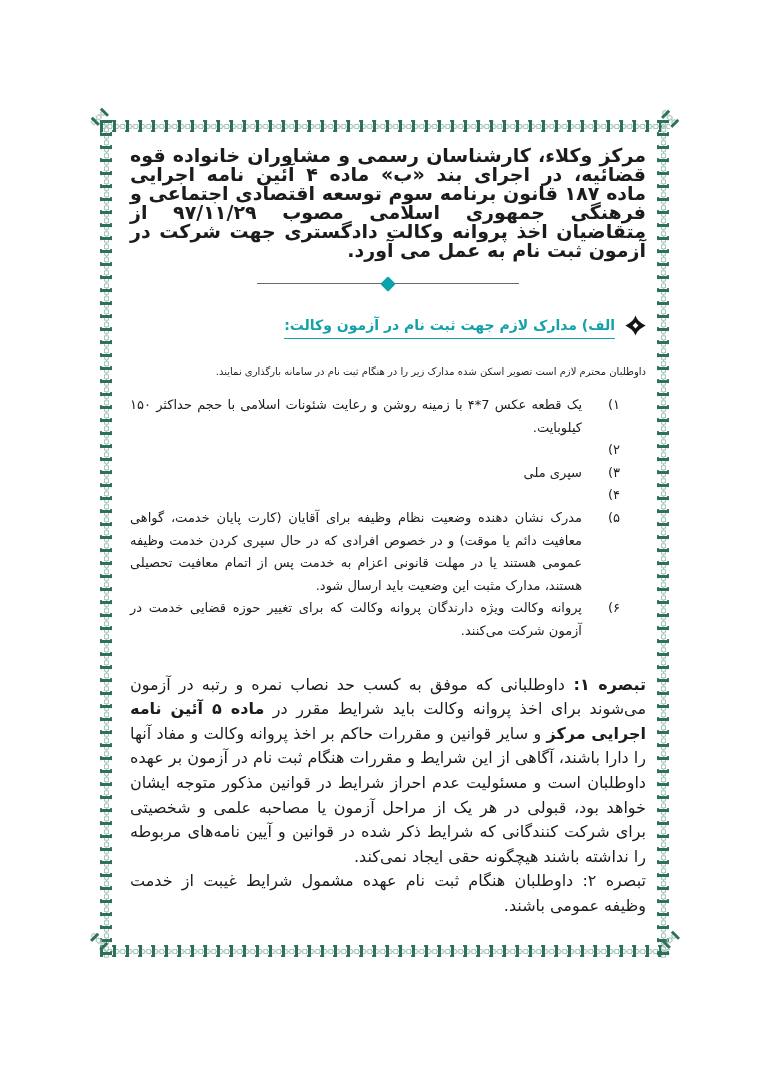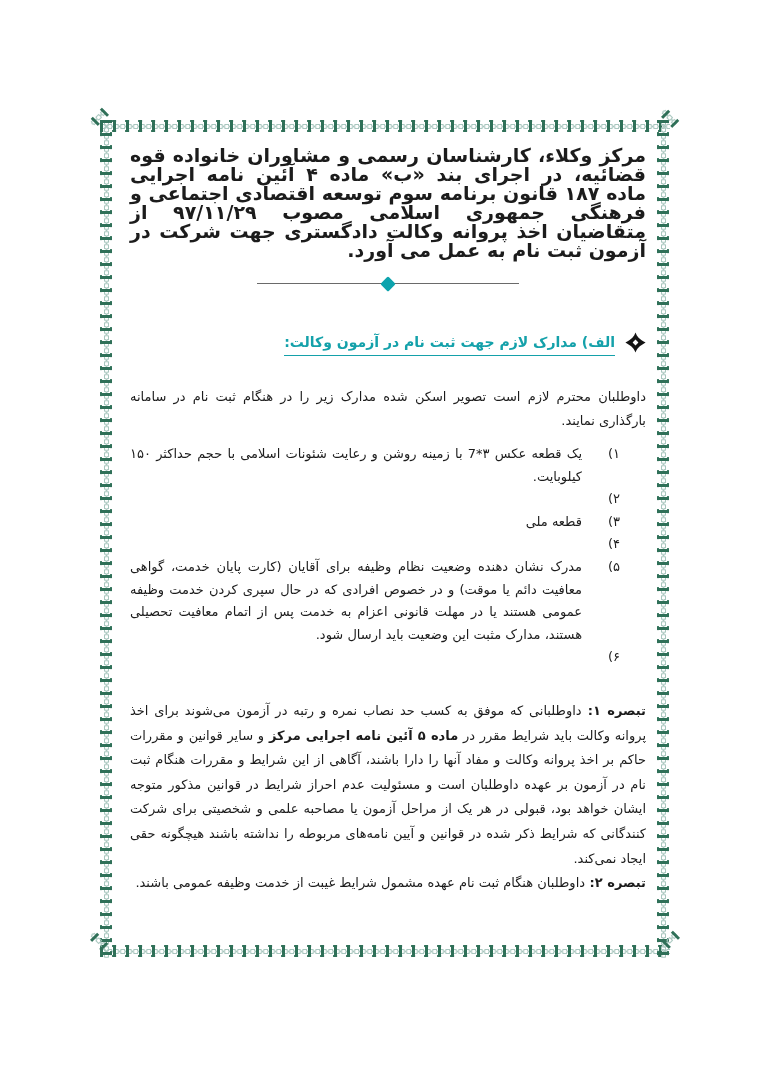--- a/index.html
+++ b/index.html
@@ -60,35 +60,35 @@
     padding:26px 24px 0 30px;direction:rtl;text-align:justify;
   }
   .intro{
     font-size:19px;font-weight:bold;line-height:19px;color:var(--ink);
   }
   .divider{position:relative;width:262px;height:13px;margin:17px auto 0;}
   .divider .line{position:absolute;left:0;right:0;top:5.5px;border-top:1.5px solid var(--rule);}
   .divider .dia{position:absolute;left:50%;top:50%;width:11px;height:11px;
     transform:translate(-50%,-50%) rotate(45deg);background:var(--diamond);border-radius:1.5px;}
 
-  .heading-row{display:flex;align-items:flex-start;gap:10px;margin-top:42px;}
+  .heading-row{display:flex;align-items:flex-start;gap:10px;margin-top:25px;}
   .clover{flex:0 0 auto;margin-top:0;}
   .section-heading{
     color:var(--accent);font-weight:bold;font-size:14px;line-height:20px;
     border-bottom:1.5px solid var(--accent);padding-bottom:3px;
   }
-  .section-intro{margin-top:28px;font-size:13px;line-height:24px;}
+  .section-intro{margin-top:20px;font-size:10px;line-height:24px;}
 
   .req-list{margin-top:10px;}
   .li{display:flex;align-items:flex-start;}
   .num{flex:0 0 64px;text-align:center;font-size:13px;line-height:22.6px;}
   .li-text{flex:1 1 auto;font-size:13px;line-height:22.6px;text-align:justify;}
 
   .notes{margin-top:30px;}
-  .note{font-size:13px;line-height:24.6px;text-align:justify;}
+  .note{font-size:16px;line-height:24.6px;text-align:justify;}
 </style>
 </head>
 <body>
 
 <div class="chain chain-h chain-top"></div>
 <div class="chain chain-h chain-bottom"></div>
 <div class="chain chain-v chain-left"></div>
 <div class="chain chain-v chain-right"></div>
 <div class="stub stub-tl"></div>
 <div class="stub stub-tr"></div>
@@ -112,39 +112,40 @@
       </svg>
     </span>
     <span class="section-heading">الف) مدارک لازم جهت ثبت نام در آزمون وکالت:</span>
   </div>
 
   <p class="section-intro">داوطلبان محترم لازم است تصویر اسکن شده مدارک زیر را در هنگام ثبت نام در سامانه بارگذاری نمایند.</p>
 
   <div class="req-list">
     <div class="li">
       <span class="num">۱)</span>
-      <span class="li-text">یک قطعه عکس ۳*7 با زمینه روشن و رعایت شئونات اسلامی با حجم حداکثر ۱۵۰ کیلوبایت.</span>
+      <span class="li-text">یک قطعه عکس 7*۴ با زمینه روشن و رعایت شئونات اسلامی با حجم حداکثر ۱۵۰ کیلوبایت.</span>
     </div>
     <div class="li">
       <span class="num">۲)</span>
     </div>
     <div class="li">
       <span class="num">۳)</span>
-      <span class="li-text">قطعه ملی</span>
+      <span class="li-text">سپری ملی</span>
     </div>
     <div class="li">
       <span class="num">۴)</span>
     </div>
     <div class="li">
       <span class="num">۵)</span>
       <span class="li-text">مدرک نشان دهنده وضعیت نظام وظیفه برای آقایان (کارت پایان خدمت، گواهی معافیت دائم یا موقت) و در خصوص افرادی که در حال سپری کردن خدمت وظیفه عمومی هستند یا در مهلت قانونی اعزام به خدمت پس از اتمام معافیت تحصیلی هستند، مدارک مثبت این وضعیت باید ارسال شود.</span>
     </div>
     <div class="li">
       <span class="num">۶)</span>
+      <span class="li-text">پروانه وکالت ویژه دارندگان پروانه وکالت که برای تغییر حوزه قضایی خدمت در آزمون شرکت می‌کنند.</span>
     </div>
   </div>
 
   <div class="notes">
     <p class="note"><span style="font-weight: bold;">تبصره ۱: </span><span>داوطلبانی که موفق به کسب حد نصاب نمره و رتبه در آزمون می‌شوند برای اخذ پروانه وکالت باید شرایط مقرر در </span><span style="font-weight: bold;">ماده ۵ آئین نامه اجرایی مرکز</span><span> و سایر قوانین و مقررات حاکم بر اخذ پروانه وکالت و مفاد آنها را دارا باشند، آگاهی از این شرایط و مقررات هنگام ثبت نام در آزمون بر عهده داوطلبان است و مسئولیت عدم احراز شرایط در قوانین مذکور متوجه ایشان خواهد بود، قبولی در هر یک از مراحل آزمون یا مصاحبه علمی و شخصیتی برای شرکت کنندگانی که شرایط ذکر شده در قوانین و آیین نامه‌های مربوطه را نداشته باشند هیچگونه حقی ایجاد نمی‌کند.</span></p>
-    <p class="note"><span style="font-weight: bold;">تبصره ۲: </span><span>داوطلبان هنگام ثبت نام عهده مشمول شرایط غیبت از خدمت وظیفه عمومی باشند.</span></p>
+    <p class="note"><span style="font-weight: normal;">تبصره ۲: </span><span>داوطلبان هنگام ثبت نام عهده مشمول شرایط غیبت از خدمت وظیفه عمومی باشند.</span></p>
   </div>
 
 </div>
 
 </body></html>

